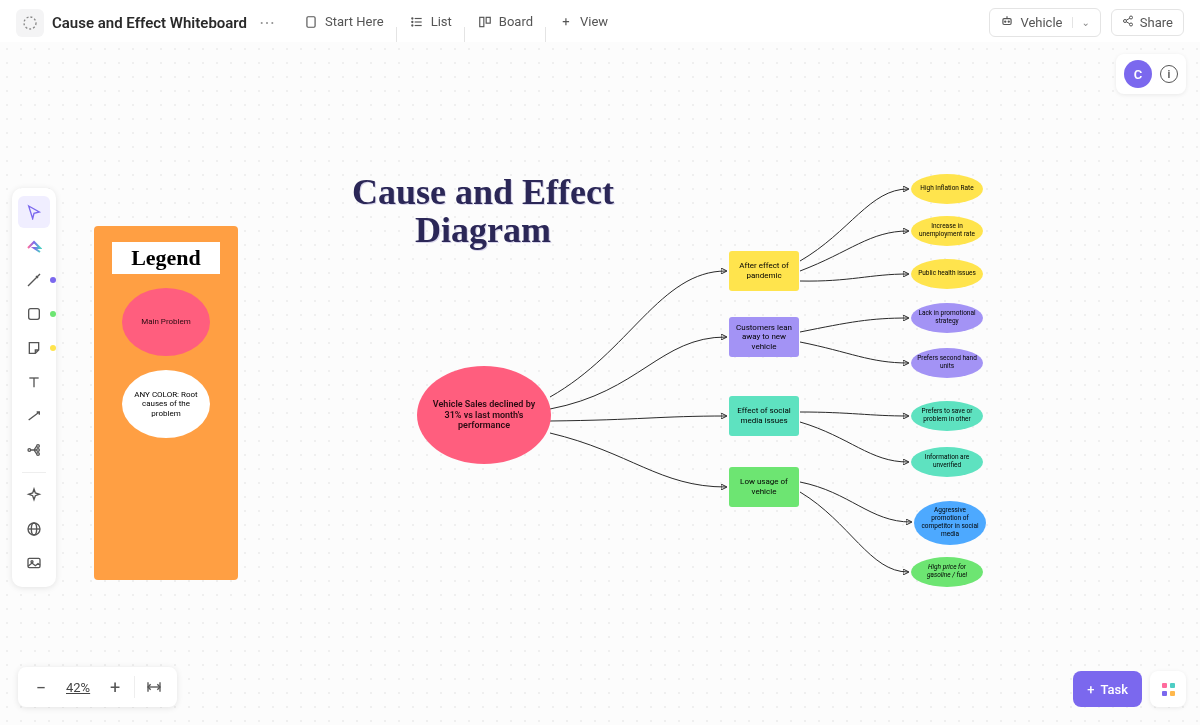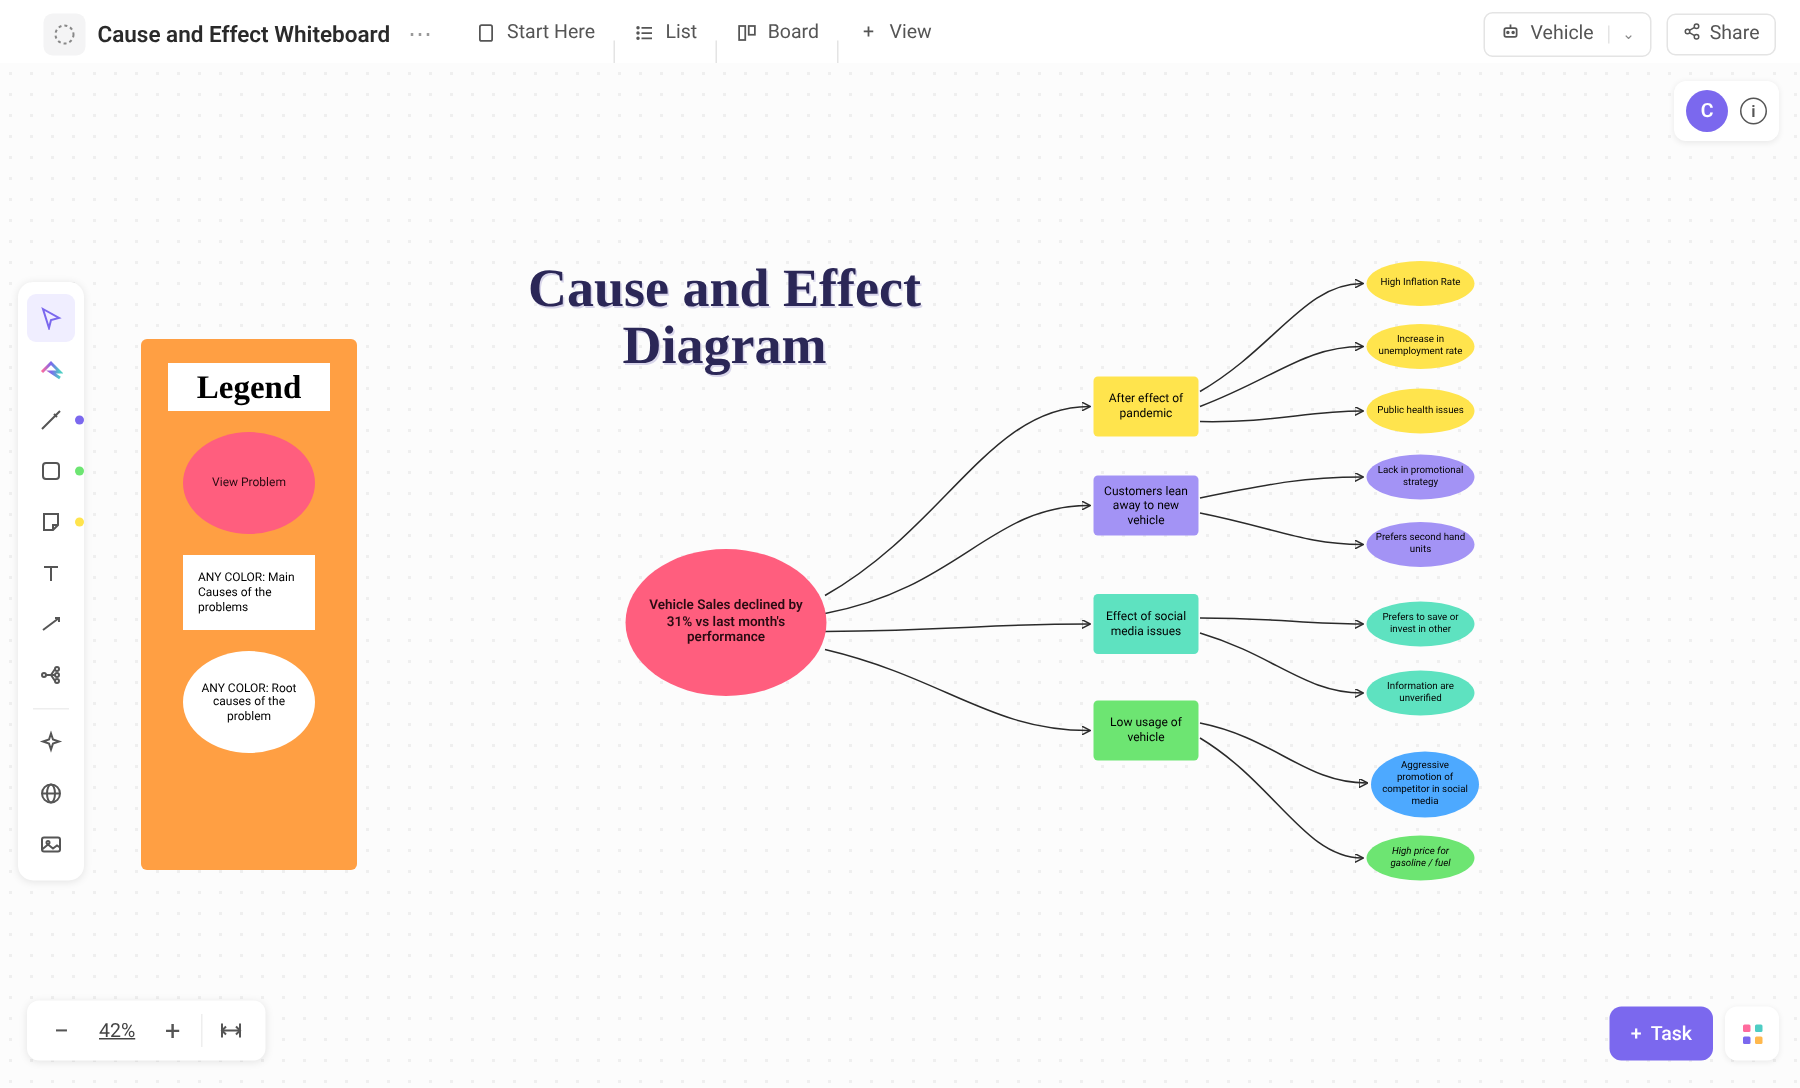--- a/index.html
+++ b/index.html
@@ -1,18 +1,18 @@
 <!DOCTYPE html>
 <html><head>
 <meta charset="utf-8">
 <style>
 * { margin:0; padding:0; box-sizing:border-box; }
 body { font-family:-apple-system,BlinkMacSystemFont,"Segoe UI",Roboto,sans-serif; background:#fff; width:1200px; height:725px; overflow:hidden; position:relative; }
 
-.topbar { height:46px; border-bottom:1px solid #e8e8e8; display:flex; align-items:center; padding:0 16px; gap:8px;margin-left:13px; }
+.topbar { height:46px; border-bottom:1px solid #e8e8e8; display:flex; align-items:center; padding:0 16px; gap:8px; }
 .doc-icon { width:28px; height:28px; background:#f4f4f5; border-radius:6px; display:flex; align-items:center; justify-content:center; color:#888; }
 .title { font-size:15px; font-weight:600; color:#2a2a2a; }
 .ellipsis { color:#999; padding:0 4px; }
 .tabs { display:flex; align-items:flex-end; height:100%; margin-left:4px; }
 .tab { display:flex; align-items:center; gap:6px; padding:0 12px; height:100%; font-size:13px; color:#555; border-bottom:2px solid transparent; position:relative; }
 .tab.active { color:#7b68ee; border-bottom:2px solid #7b68ee; }
 .tab-icon { width:16px; height:16px; display:flex; align-items:center; justify-content:center; }
 .tab-sep { width:1px; height:18px; background:#e4e4e4; }
 .top-right { margin-left:auto; display:flex; align-items:center; gap:10px; }
 .automate-btn { display:flex; align-items:center; gap:6px; border:1px solid #e4e4e4; border-radius:6px; padding:5px 10px; font-size:13px; color:#555; }
@@ -251,40 +251,39 @@
       <path d="M800 290 C850 280 870 276 908 276" marker-end="url(#arr)"></path>
       <path d="M800 300 C850 310 870 321 908 321" marker-end="url(#arr)"></path>
       <path d="M800 370 C850 370 870 374 908 374" marker-end="url(#arr)"></path>
       <path d="M800 380 C850 395 870 420 908 420" marker-end="url(#arr)"></path>
       <path d="M800 440 C850 450 870 480 911 480" marker-end="url(#arr)"></path>
       <path d="M800 450 C850 480 870 530 908 530" marker-end="url(#arr)"></path>
     </svg>
 
     <div class="legend-card">
       <div class="legend-title">Legend</div>
-      <div class="legend-oval oval-red">View Problem</div>
-      <div class="legend-box-w">ANY COLOR: Main Causes of the problems</div>
+      <div class="legend-oval oval-red">Main Problem</div>
       <div class="legend-oval oval-white">ANY COLOR: Root causes of the problem</div>
     </div>
 
     <div class="diag-title">Cause and Effect Diagram</div>
 
     <div class="node main-prob">Vehicle Sales declined by 31% vs last month's performance</div>
 
     <div class="node cause yellow" style="left:729px;top:209px">After effect of pandemic</div>
     <div class="node cause purple" style="left:729px;top:275px">Customers lean away to new vehicle</div>
     <div class="node cause teal" style="left:729px;top:354px">Effect of social media issues</div>
     <div class="node cause green" style="left:729px;top:425px">Low usage of vehicle</div>
 
     <div class="node leaf yellow" style="left:911px;top:132px">High Inflation Rate</div>
     <div class="node leaf yellow" style="left:911px;top:174px">Increase in unemployment rate</div>
     <div class="node leaf yellow" style="left:911px;top:217px">Public health issues</div>
     <div class="node leaf purple" style="left:911px;top:261px">Lack in promotional strategy</div>
     <div class="node leaf purple" style="left:911px;top:306px">Prefers second hand units</div>
-    <div class="node leaf teal" style="left:911px;top:359px">Prefers to save or invest in other</div>
+    <div class="node leaf teal" style="left:911px;top:359px">Prefers to save or problem in other</div>
     <div class="node leaf teal" style="left:911px;top:405px">Information are unverified</div>
     <div class="node leaf blue big" style="left:914px;top:459px">Aggressive promotion of competitor in social media</div>
     <div class="node leaf green" style="left:911px;top:515px">High price for gasoline / fuel</div>
   </div>
 
   <div class="zoombar">
     <div class="zoom-btn">−</div>
     <div class="zoom-val">42%</div>
     <div class="zoom-btn">+</div>
     <div class="zoom-sep"></div>

